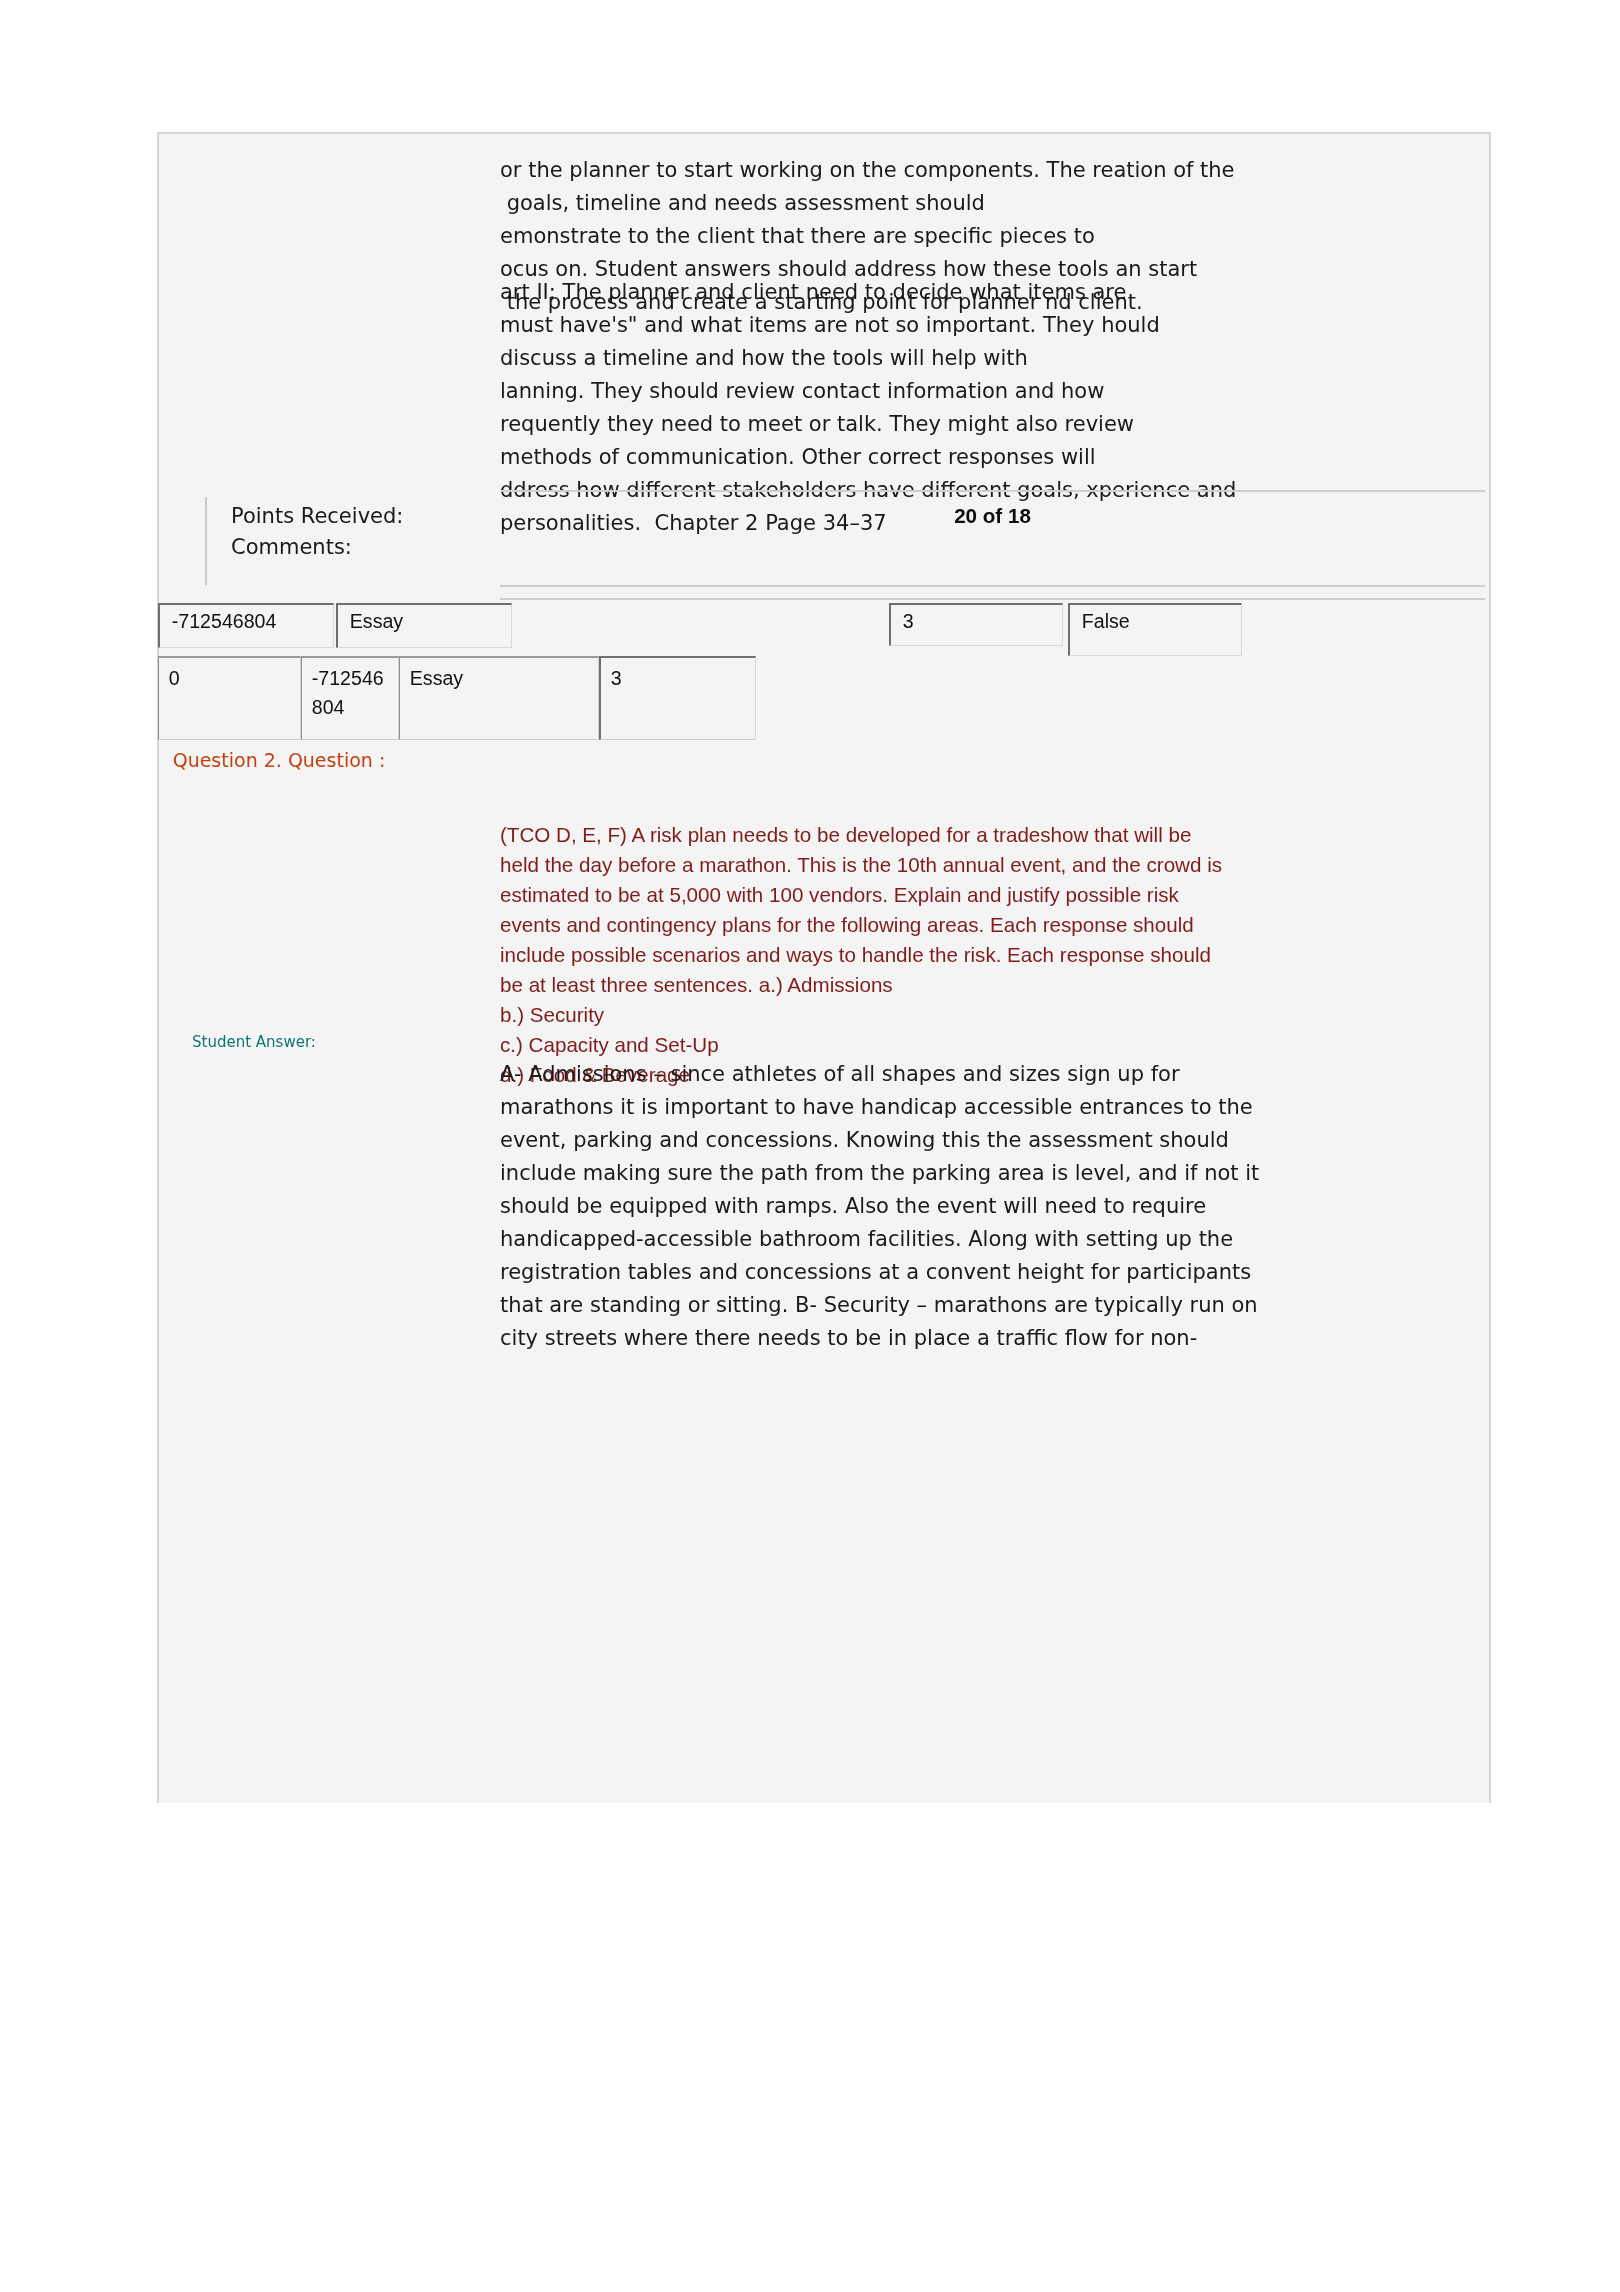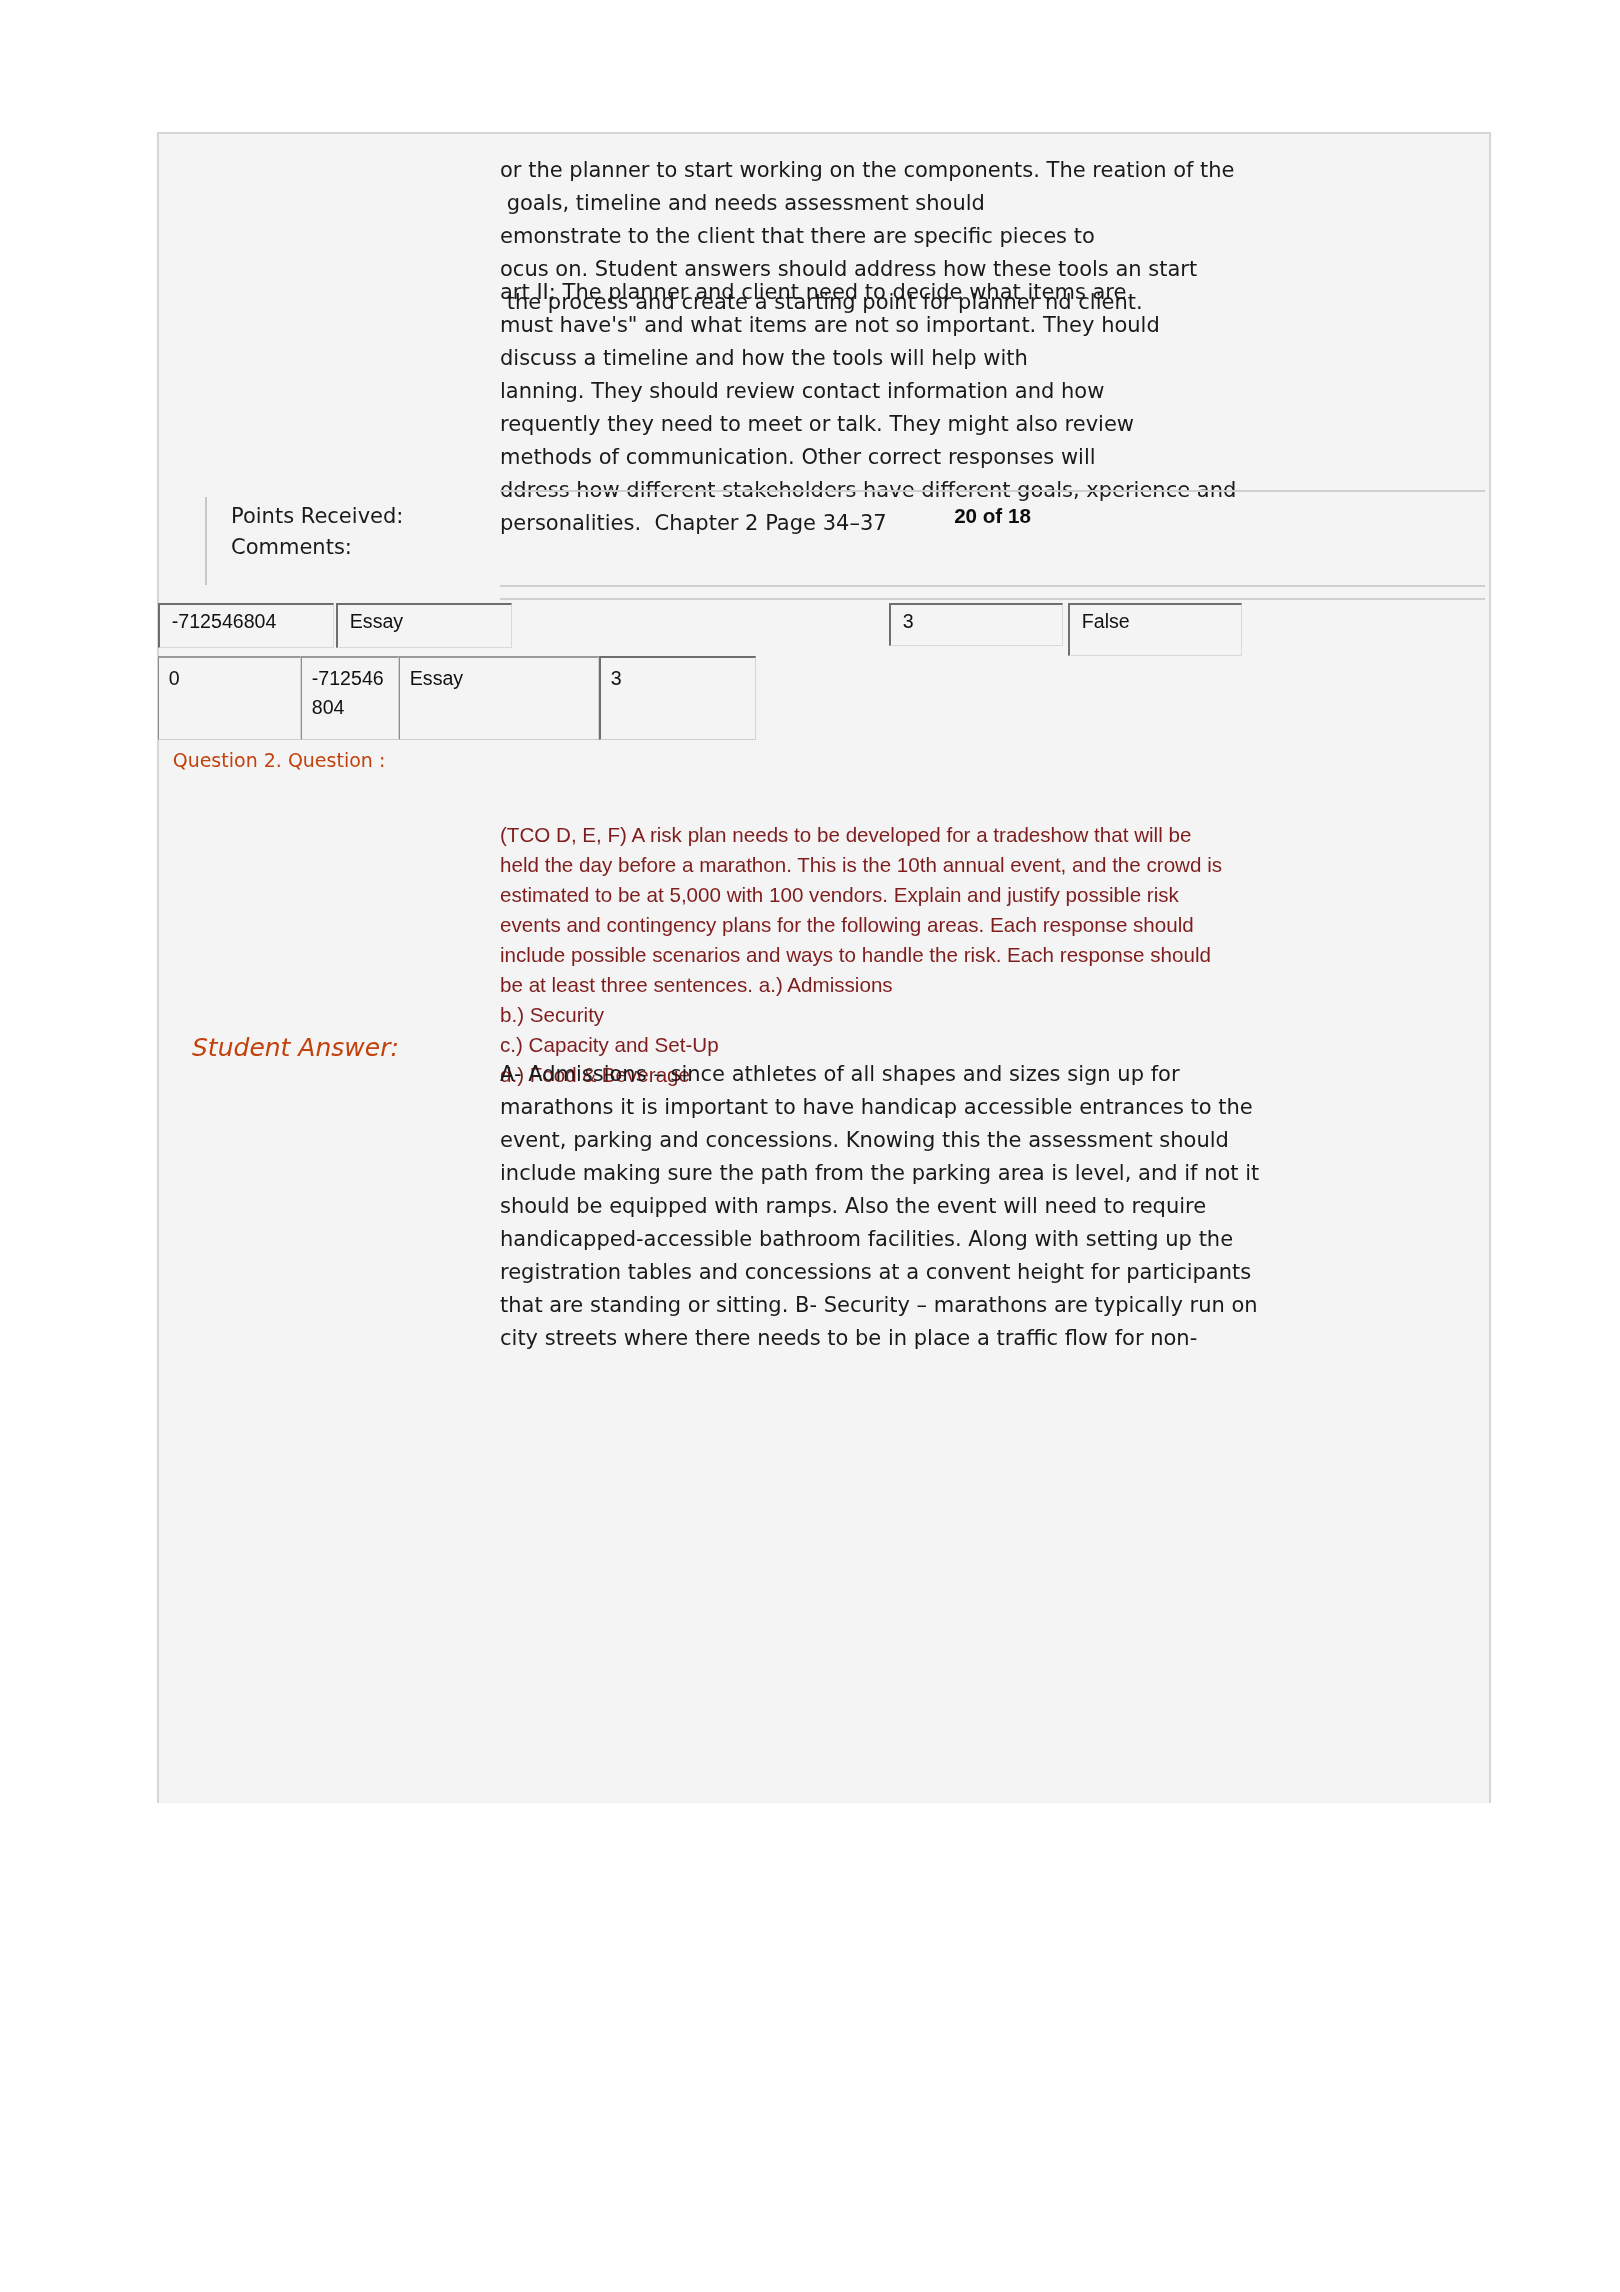--- a/index.html
+++ b/index.html
@@ -154,24 +154,23 @@
     color: #7f1d1d;
     font-family: "Liberation Sans", sans-serif;
     white-space: pre-wrap;
   }
 
   
   #student-answer-label {
     position: absolute;
     left: 33px;
     top: 899px;
-    font-size: 25px;
-    color: #c2410c;
+    font-size: 15px;
+    color: #0f766e;
     font-family: "DejaVu Sans", sans-serif;
-    font-style: italic;
   }
   #student-answer-body {
     position: absolute;
     left: 341px;
     top: 924px;
     width: 975px;
     font-size: 21px;
     line-height: 33px;
     color: #1a1a1a;
     white-space: pre-wrap;

